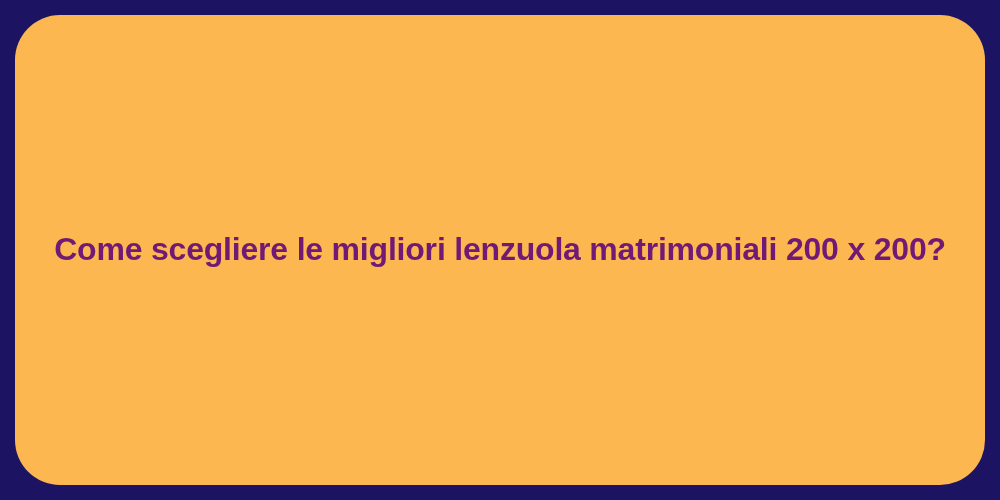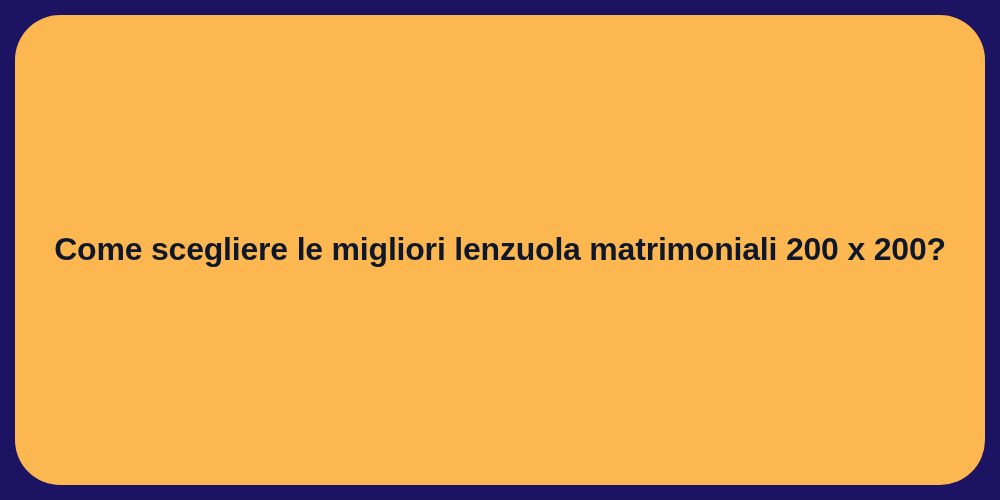--- a/index.html
+++ b/index.html
@@ -30,21 +30,21 @@
     background: #FDB750;
     border-radius: 45px;
     display: flex;
     align-items: center;
     justify-content: center;
     padding: 0 40px;
   }
 
   .banner-heading {
     margin: 12px;
-    color: #0f172a;
+    color: #701a75;
     font-family: "Liberation Sans", sans-serif;
     font-size: 32px;
     font-weight: bold;
     line-height: 1.3;
     letter-spacing: -0.2px;
     text-align: center;
     white-space: nowrap;
   }
 </style>
 </head>

